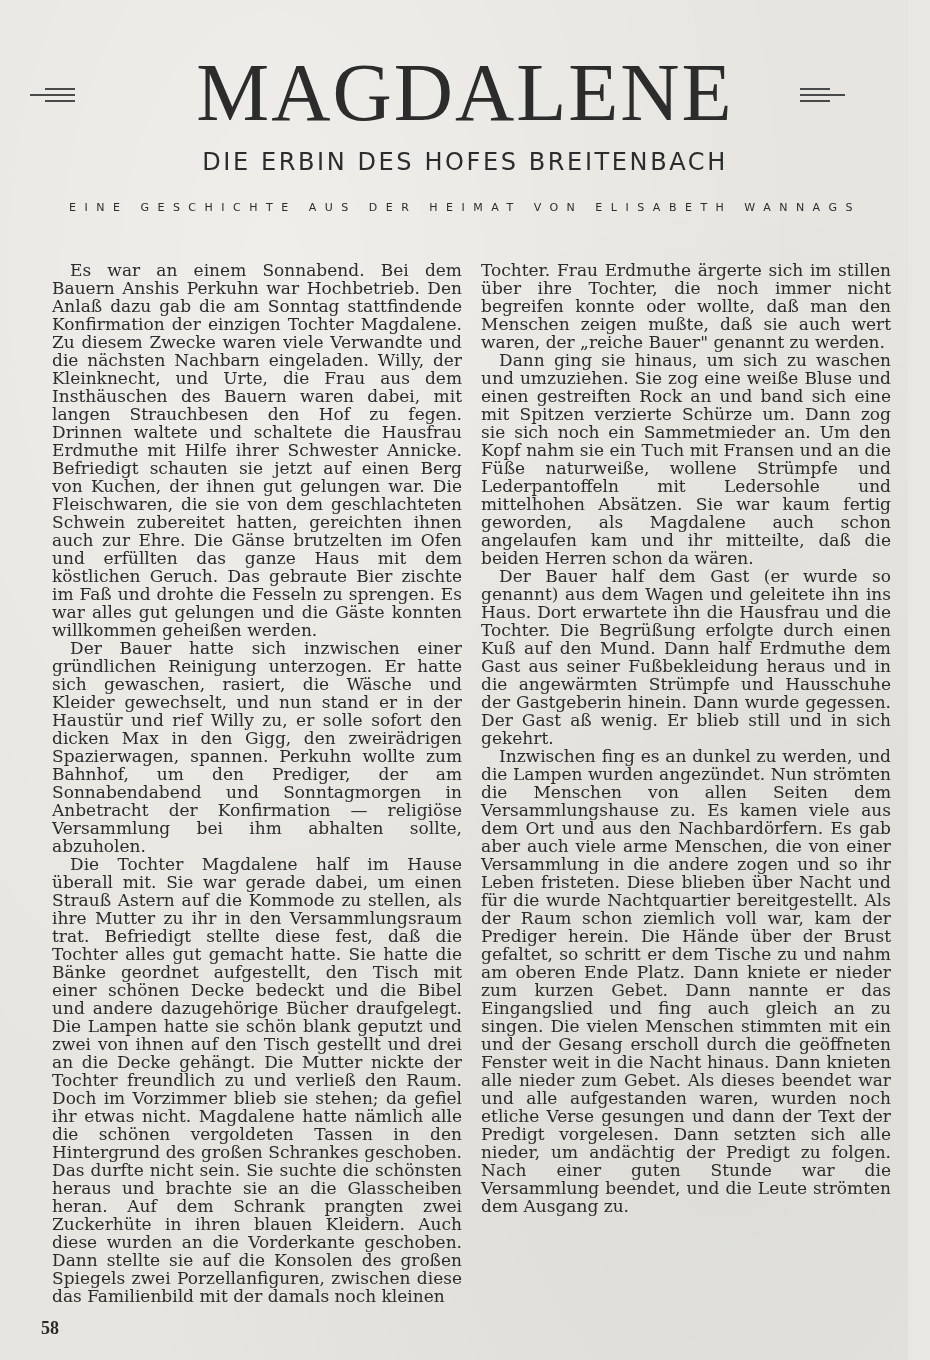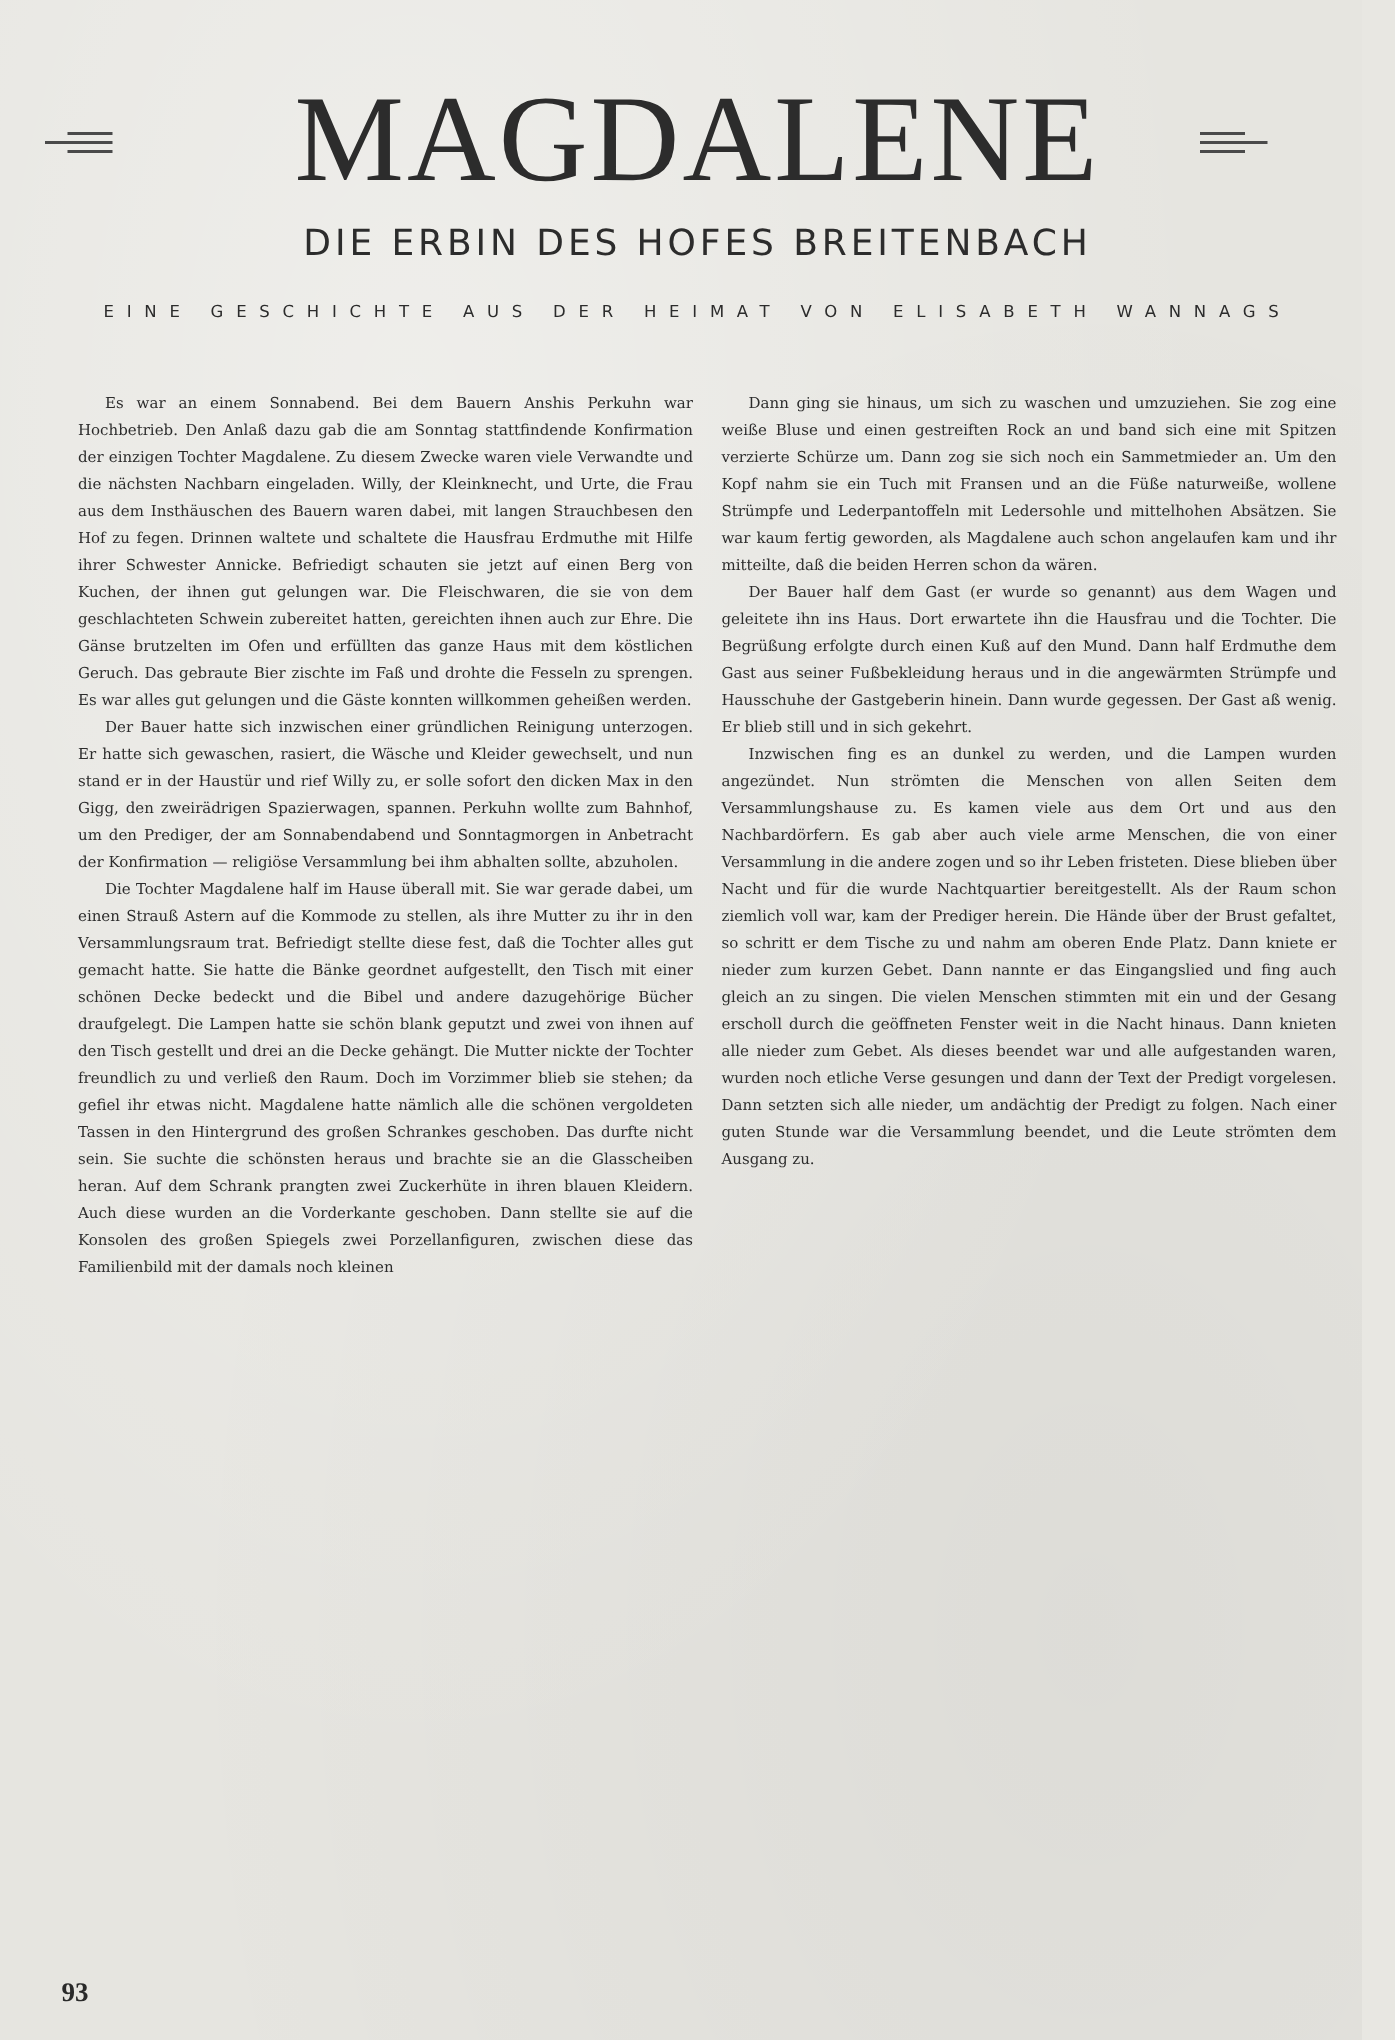--- a/index.html
+++ b/index.html
@@ -88,21 +88,21 @@
     letter-spacing: 8.5px;
     color: #2c2c2c;
     padding-left: 0;
     box-sizing: border-box;
   }
   .col {
     position: absolute;
     top: 261px;
     width: 410px;
     font-family: "DejaVu Serif", serif;
-    font-size: 10px;
+    font-size: 17px;
     line-height: 18px;
     color: #2b2b2b;
     text-align: justify;
     hyphens: none;
   }
   .col-left { left: 52px; }
   .col-right { left: 481px; }
   .col p {
     margin: 0;
     text-indent: 18px;
@@ -140,19 +140,20 @@
   <div class="subtitle">DIE ERBIN DES HOFES BREITENBACH</div>
   <div class="byline">EINE GESCHICHTE AUS DER HEIMAT VON ELISABETH WANNAGS</div>
 
   <div class="col col-left">
     <p>Es war an einem Sonnabend. Bei dem Bauern Anshis Perkuhn war Hochbetrieb. Den Anlaß dazu gab die am Sonntag stattfindende Konfirmation der einzigen Tochter Magdalene. Zu diesem Zwecke waren viele Verwandte und die nächsten Nachbarn eingeladen. Willy, der Kleinknecht, und Urte, die Frau aus dem Insthäuschen des Bauern waren dabei, mit langen Strauchbesen den Hof zu fegen. Drinnen waltete und schaltete die Hausfrau Erdmuthe mit Hilfe ihrer Schwester Annicke. Befriedigt schauten sie jetzt auf einen Berg von Kuchen, der ihnen gut gelungen war. Die Fleischwaren, die sie von dem geschlachteten Schwein zubereitet hatten, gereichten ihnen auch zur Ehre. Die Gänse brutzelten im Ofen und erfüllten das ganze Haus mit dem köstlichen Geruch. Das gebraute Bier zischte im Faß und drohte die Fesseln zu sprengen. Es war alles gut gelungen und die Gäste konnten willkommen geheißen werden.</p>
     <p>Der Bauer hatte sich inzwischen einer gründlichen Reinigung unterzogen. Er hatte sich gewaschen, rasiert, die Wäsche und Kleider gewechselt, und nun stand er in der Haustür und rief Willy zu, er solle sofort den dicken Max in den Gigg, den zweirädrigen Spazierwagen, spannen. Perkuhn wollte zum Bahnhof, um den Prediger, der am Sonnabendabend und Sonntagmorgen in Anbetracht der Konfirmation — religiöse Versammlung bei ihm abhalten sollte, abzuholen.</p>
     <p>Die Tochter Magdalene half im Hause überall mit. Sie war gerade dabei, um einen Strauß Astern auf die Kommode zu stellen, als ihre Mutter zu ihr in den Versammlungsraum trat. Befriedigt stellte diese fest, daß die Tochter alles gut gemacht hatte. Sie hatte die Bänke geordnet aufgestellt, den Tisch mit einer schönen Decke bedeckt und die Bibel und andere dazugehörige Bücher draufgelegt. Die Lampen hatte sie schön blank geputzt und zwei von ihnen auf den Tisch gestellt und drei an die Decke gehängt. Die Mutter nickte der Tochter freundlich zu und verließ den Raum. Doch im Vorzimmer blieb sie stehen; da gefiel ihr etwas nicht. Magdalene hatte nämlich alle die schönen vergoldeten Tassen in den Hintergrund des großen Schrankes geschoben. Das durfte nicht sein. Sie suchte die schönsten heraus und brachte sie an die Glasscheiben heran. Auf dem Schrank prangten zwei Zuckerhüte in ihren blauen Kleidern. Auch diese wurden an die Vorderkante geschoben. Dann stellte sie auf die Konsolen des großen Spiegels zwei Porzellanfiguren, zwischen diese das Familienbild mit der damals noch kleinen</p>
   </div>
 
   <div class="col col-right">
+    <p class="cont">Tochter. Frau Erdmuthe ärgerte sich im stillen über ihre Tochter, die noch immer nicht begreifen konnte oder wollte, daß man den Menschen zeigen mußte, daß sie auch wert waren, der „reiche Bauer" genannt zu werden.</p>
     <p>Dann ging sie hinaus, um sich zu waschen und umzuziehen. Sie zog eine weiße Bluse und einen gestreiften Rock an und band sich eine mit Spitzen verzierte Schürze um. Dann zog sie sich noch ein Sammetmieder an. Um den Kopf nahm sie ein Tuch mit Fransen und an die Füße naturweiße, wollene Strümpfe und Lederpantoffeln mit Ledersohle und mittelhohen Absätzen. Sie war kaum fertig geworden, als Magdalene auch schon angelaufen kam und ihr mitteilte, daß die beiden Herren schon da wären.</p>
     <p>Der Bauer half dem Gast (er wurde so genannt) aus dem Wagen und geleitete ihn ins Haus. Dort erwartete ihn die Hausfrau und die Tochter. Die Begrüßung erfolgte durch einen Kuß auf den Mund. Dann half Erdmuthe dem Gast aus seiner Fußbekleidung heraus und in die angewärmten Strümpfe und Hausschuhe der Gastgeberin hinein. Dann wurde gegessen. Der Gast aß wenig. Er blieb still und in sich gekehrt.</p>
     <p>Inzwischen fing es an dunkel zu werden, und die Lampen wurden angezündet. Nun strömten die Menschen von allen Seiten dem Versammlungshause zu. Es kamen viele aus dem Ort und aus den Nachbardörfern. Es gab aber auch viele arme Menschen, die von einer Versammlung in die andere zogen und so ihr Leben fristeten. Diese blieben über Nacht und für die wurde Nachtquartier bereitgestellt. Als der Raum schon ziemlich voll war, kam der Prediger herein. Die Hände über der Brust gefaltet, so schritt er dem Tische zu und nahm am oberen Ende Platz. Dann kniete er nieder zum kurzen Gebet. Dann nannte er das Eingangslied und fing auch gleich an zu singen. Die vielen Menschen stimmten mit ein und der Gesang erscholl durch die geöffneten Fenster weit in die Nacht hinaus. Dann knieten alle nieder zum Gebet. Als dieses beendet war und alle aufgestanden waren, wurden noch etliche Verse gesungen und dann der Text der Predigt vorgelesen. Dann setzten sich alle nieder, um andächtig der Predigt zu folgen. Nach einer guten Stunde war die Versammlung beendet, und die Leute strömten dem Ausgang zu.</p>
   </div>
 
-  <div class="page-number">93</div>
+  <div class="page-number">58</div>
 </div>
 
 </body></html>

